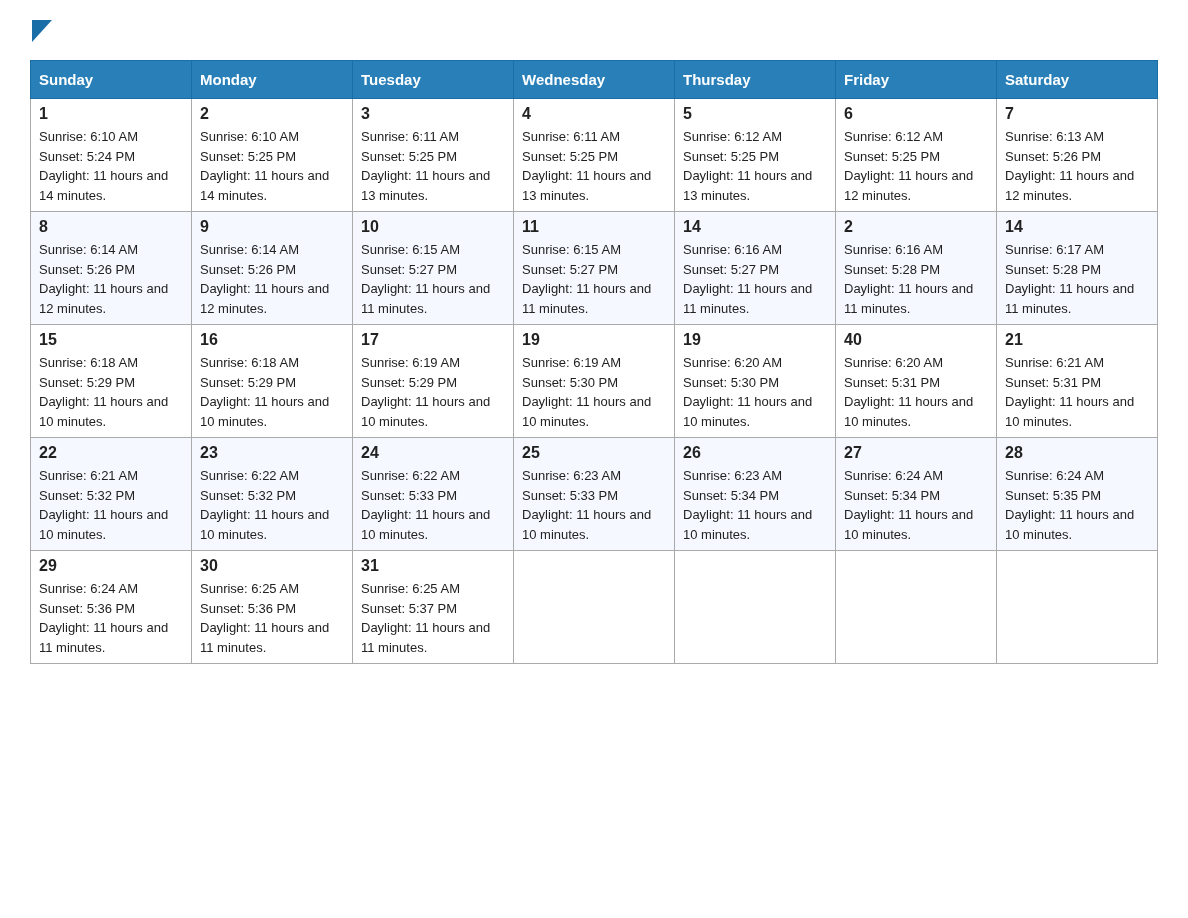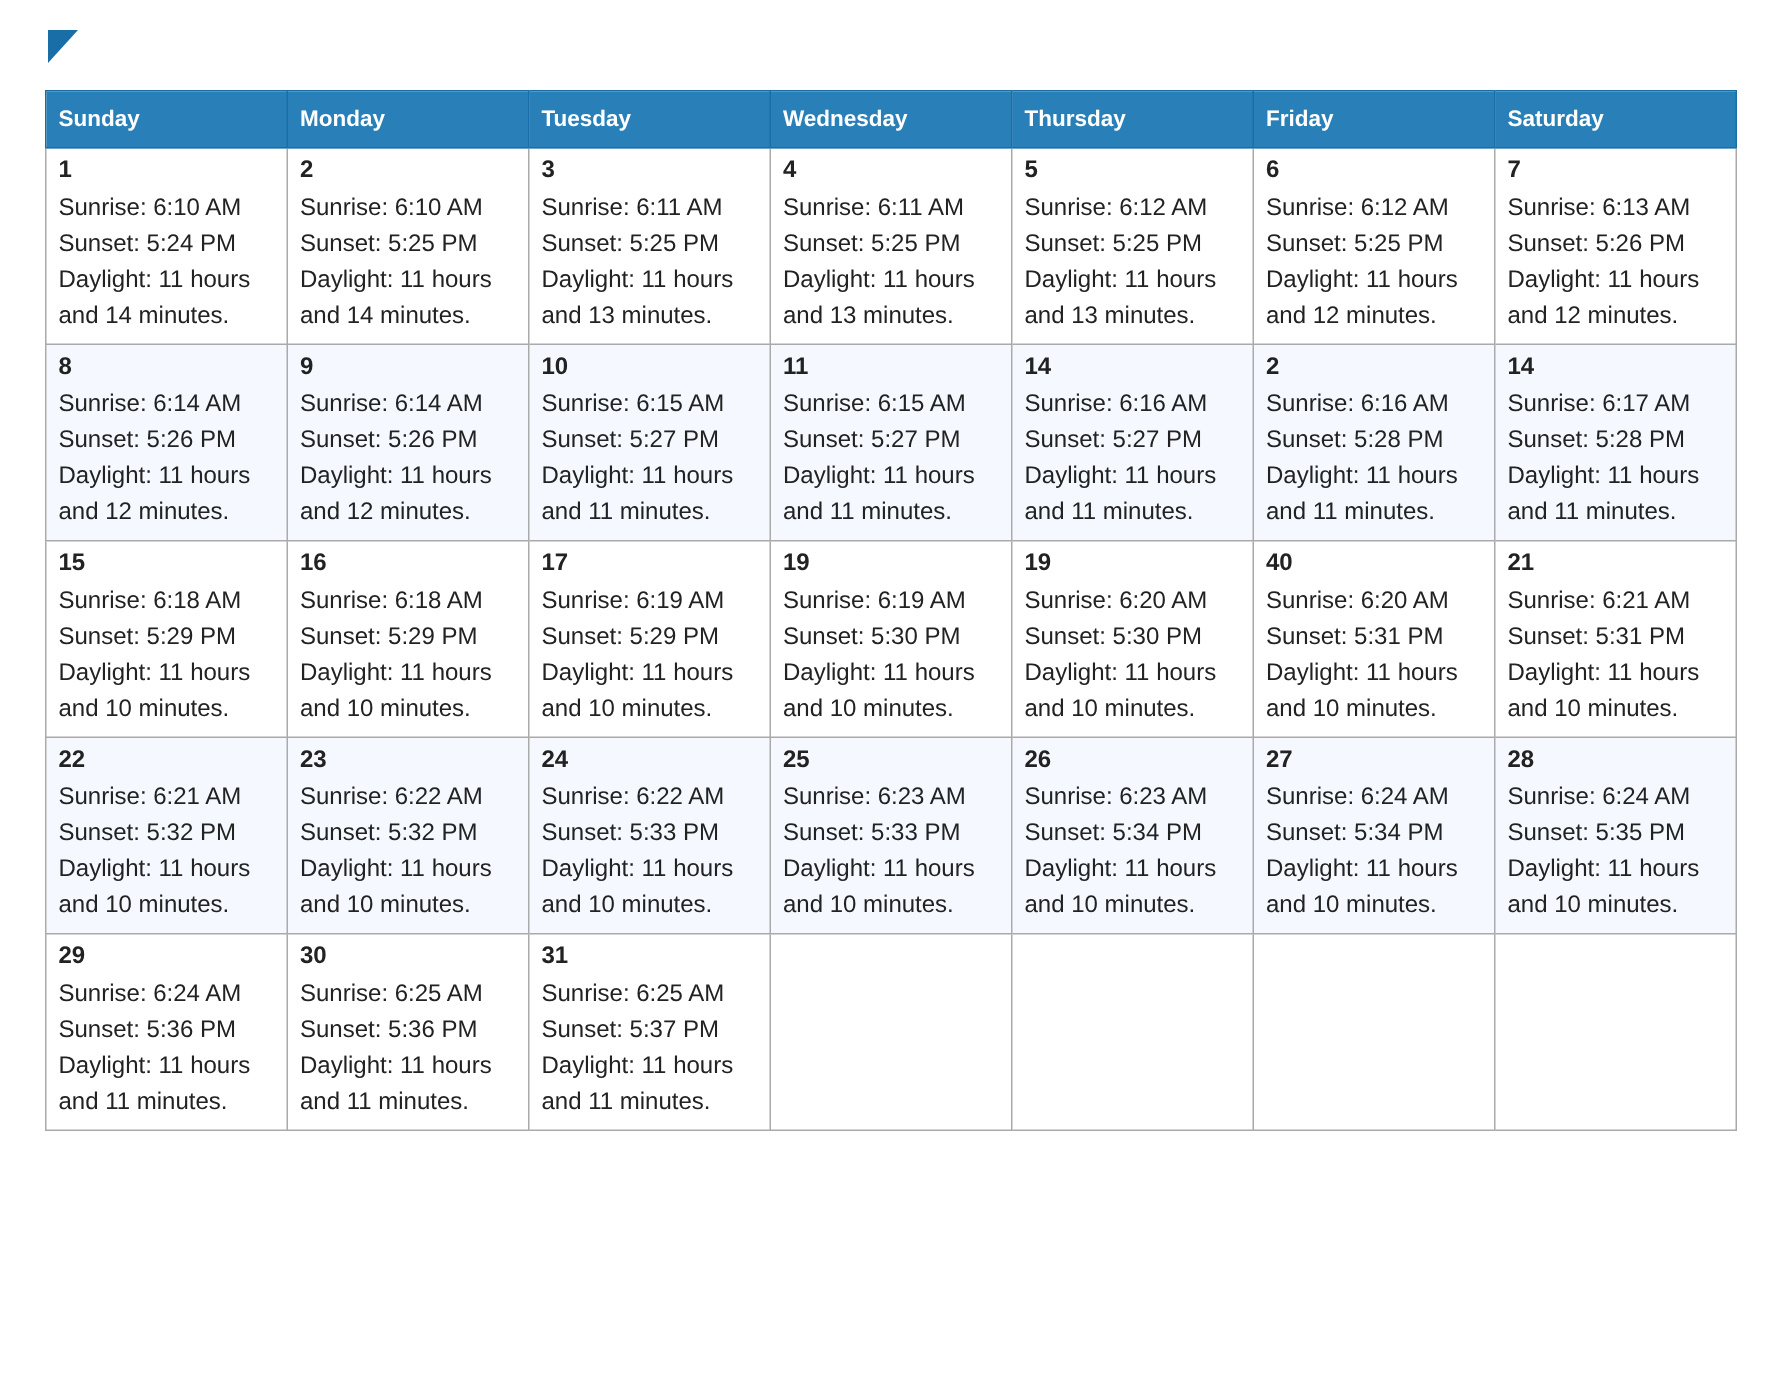--- a/index.html
+++ b/index.html
@@ -64,21 +64,21 @@
       color: #222;
       height: 110px;
     }
     tbody tr td .day-num {
       font-size: 16px;
       font-weight: bold;
       display: block;
       margin-bottom: 4px;
     }
     tbody tr td .day-info {
-      font-size: 16px;
+      font-size: 13px;
       line-height: 1.5;
     }
     tbody tr:nth-child(odd) td {
       background-color: #fff;
     }
     tbody tr:nth-child(even) td {
       background-color: #f5f9ff;
     }
     .logo-container {
       display: flex;

